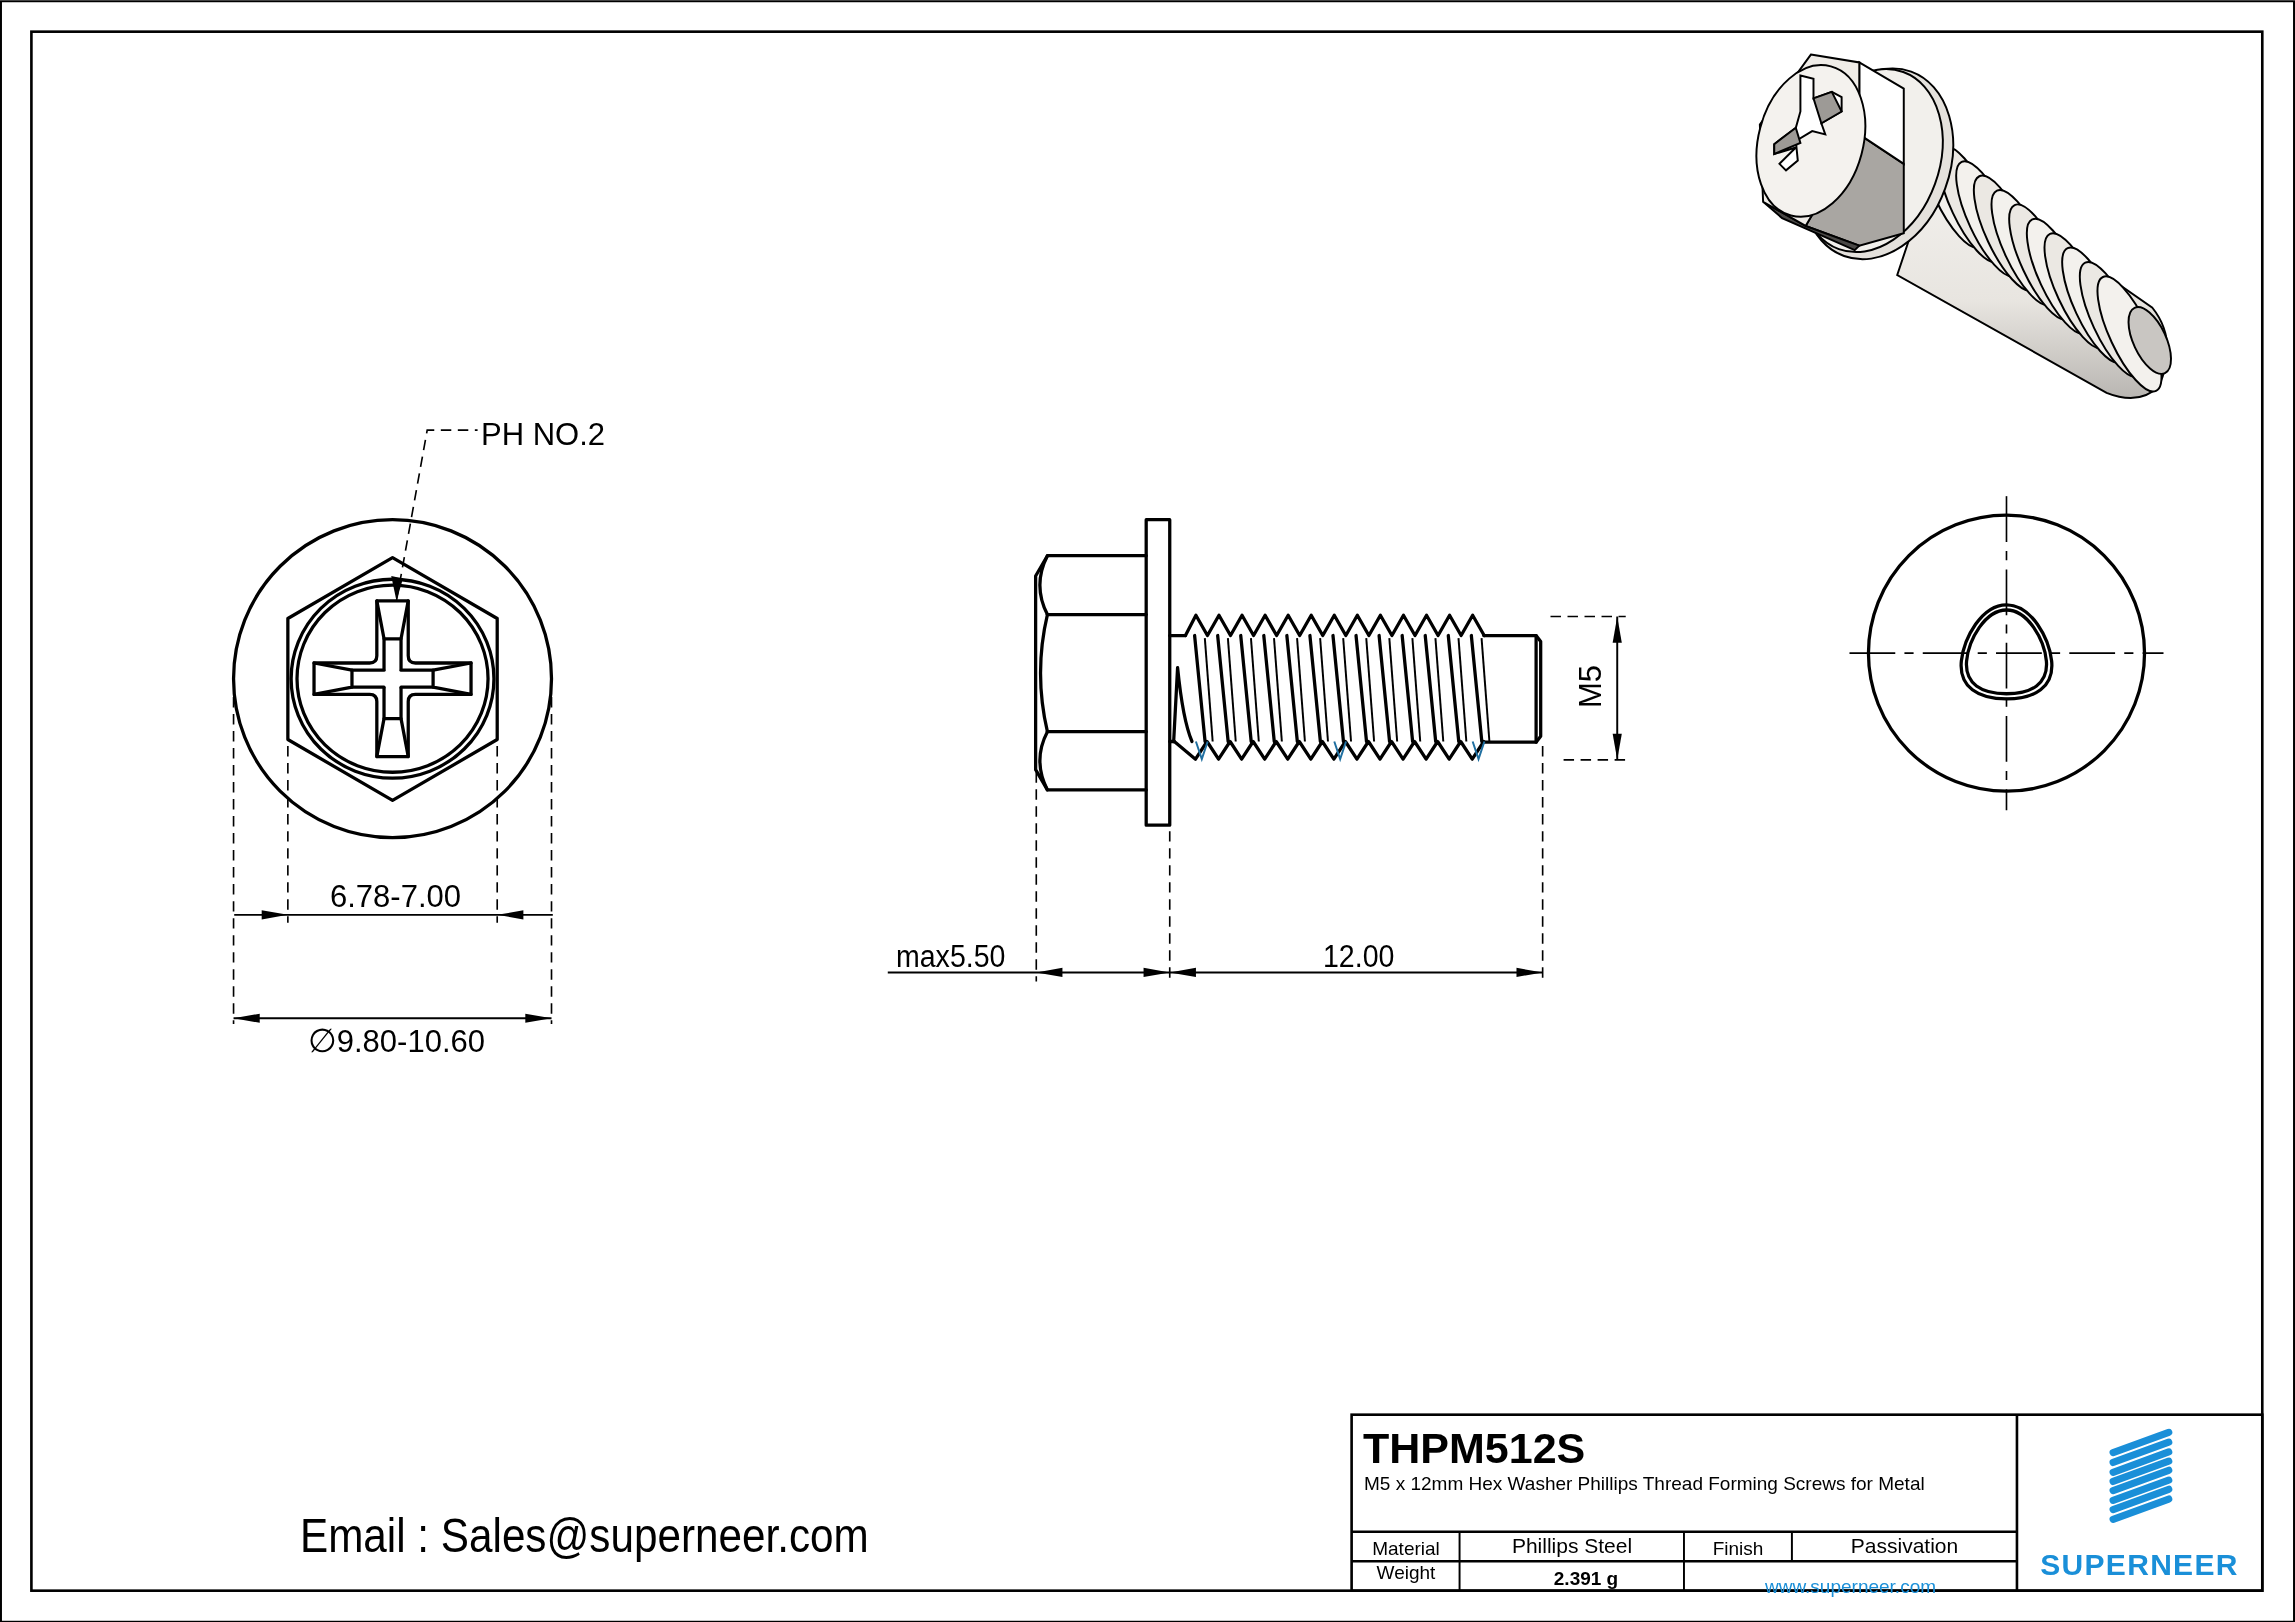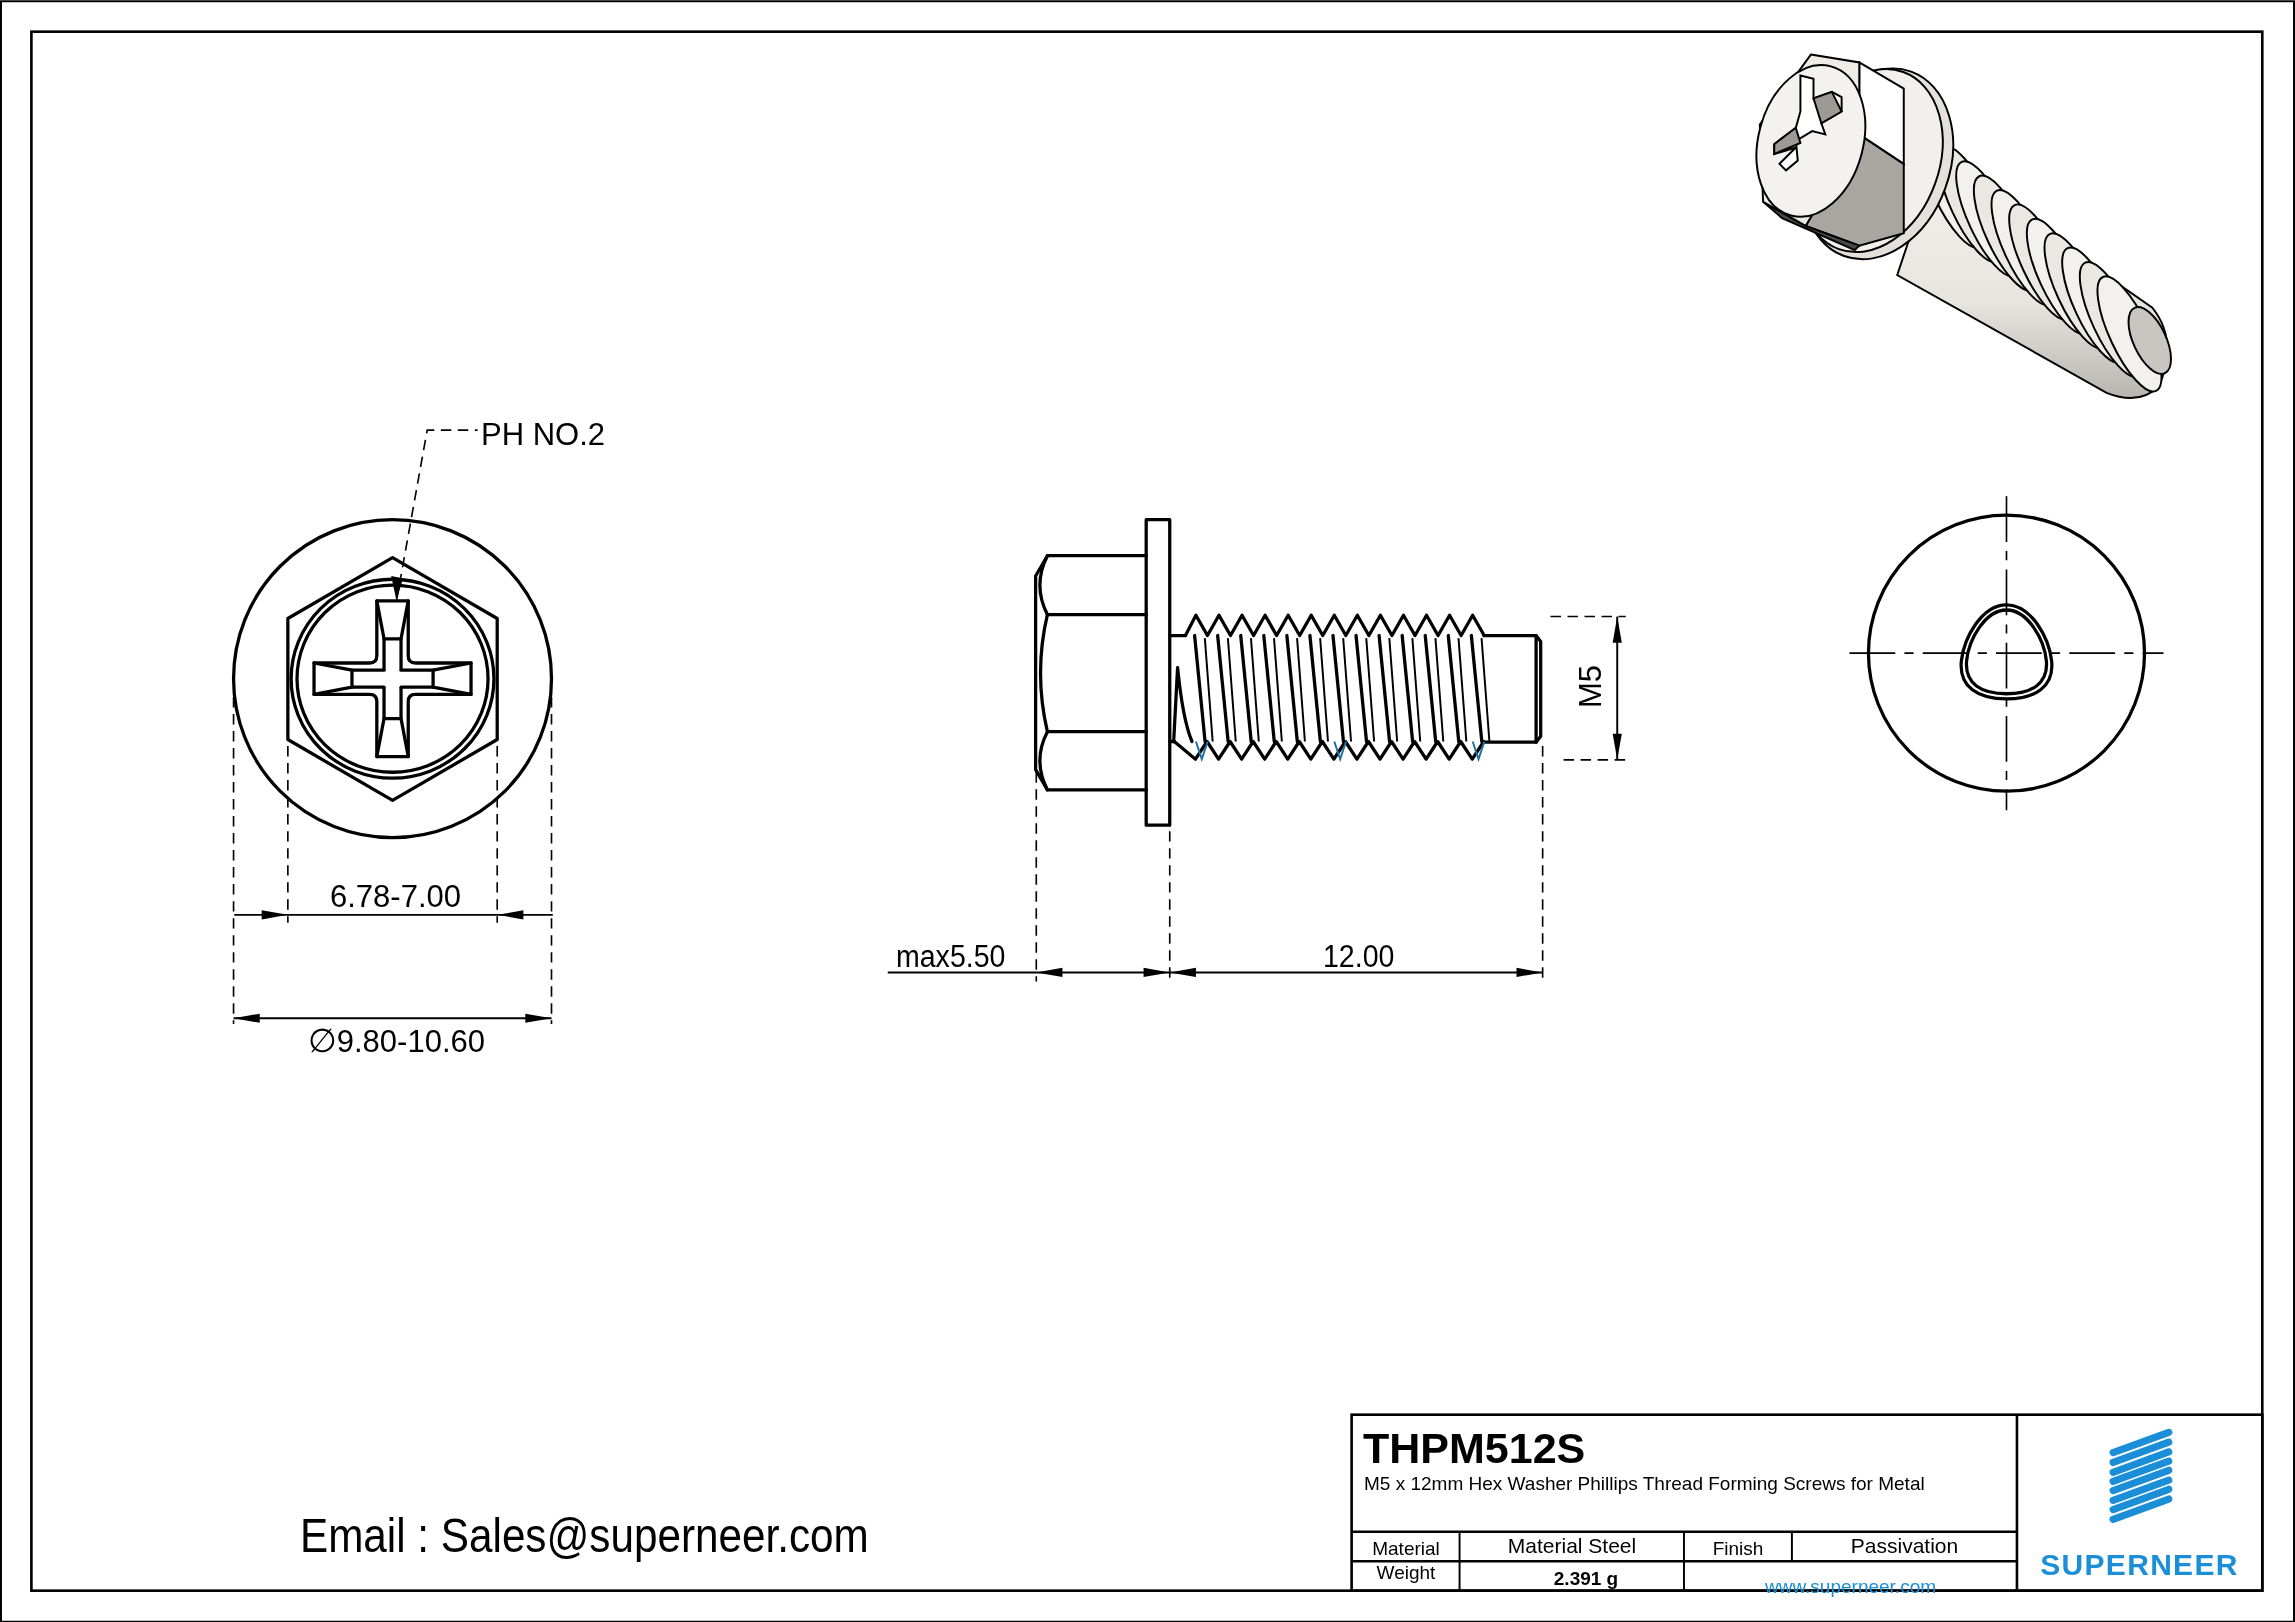--- a/index.html
+++ b/index.html
@@ -217,21 +217,21 @@
 <div class="label" style="left:1323px; top:941px; font-size:31px; transform:scaleX(0.92); transform-origin:left;">12.00</div>
 
 <div class="label" style="left:1569px; top:671px; font-size:31px; transform:rotate(-90deg); transform-origin:center;">M5</div>
 
 <div class="label" style="left:300px; top:1512px; font-size:48px; transform:scaleX(0.88); transform-origin:left;">Email : Sales@superneer.com</div>
 
 <div class="label" style="left:1363px; top:1427px; font-size:43px; font-weight:bold;">THPM512S</div>
 <div class="label" style="left:1364px; top:1474px; font-size:19px;">M5 x 12mm Hex Washer Phillips Thread Forming Screws for Metal</div>
 
 <div class="tb-cell" style="left:1352px; top:1533px; width:108px; height:28px; font-size:19px; padding-top:3.9px; box-sizing:border-box;">Material</div>
-<div class="tb-cell" style="left:1460px; top:1532px; width:224px; height:28px; font-size:21px;">Material Steel</div>
+<div class="tb-cell" style="left:1460px; top:1532px; width:224px; height:28px; font-size:21px;">Phillips Steel</div>
 <div class="tb-cell" style="left:1684px; top:1533px; width:108px; height:28px; font-size:19px; padding-top:3.9px; box-sizing:border-box;">Finish</div>
 <div class="tb-cell" style="left:1792px; top:1532px; width:225px; height:28px; font-size:21px;">Passivation</div>
 <div class="tb-cell" style="left:1352px; top:1561px; width:108px; height:24px; font-size:19px;">Weight</div>
 <div class="tb-cell" style="left:1460px; top:1563px; width:252px; height:28px; font-size:19px; padding-top:4px; box-sizing:border-box;font-weight:bold;">2.391 g</div>
 <div class="tb-cell" style="left:1684px; top:1563px; width:333px; height:28px; font-size:19px; color:#1a8fd8; padding-top:20px; box-sizing:border-box;">www.superneer.com</div>
 
 <div class="tb-cell" style="left:2017px; top:1548px; width:245px; height:33px; font-size:30px; font-weight:bold; color:#1a8fd8; letter-spacing:1.3px;">SUPERNEER</div>
 
 
 </body></html>

